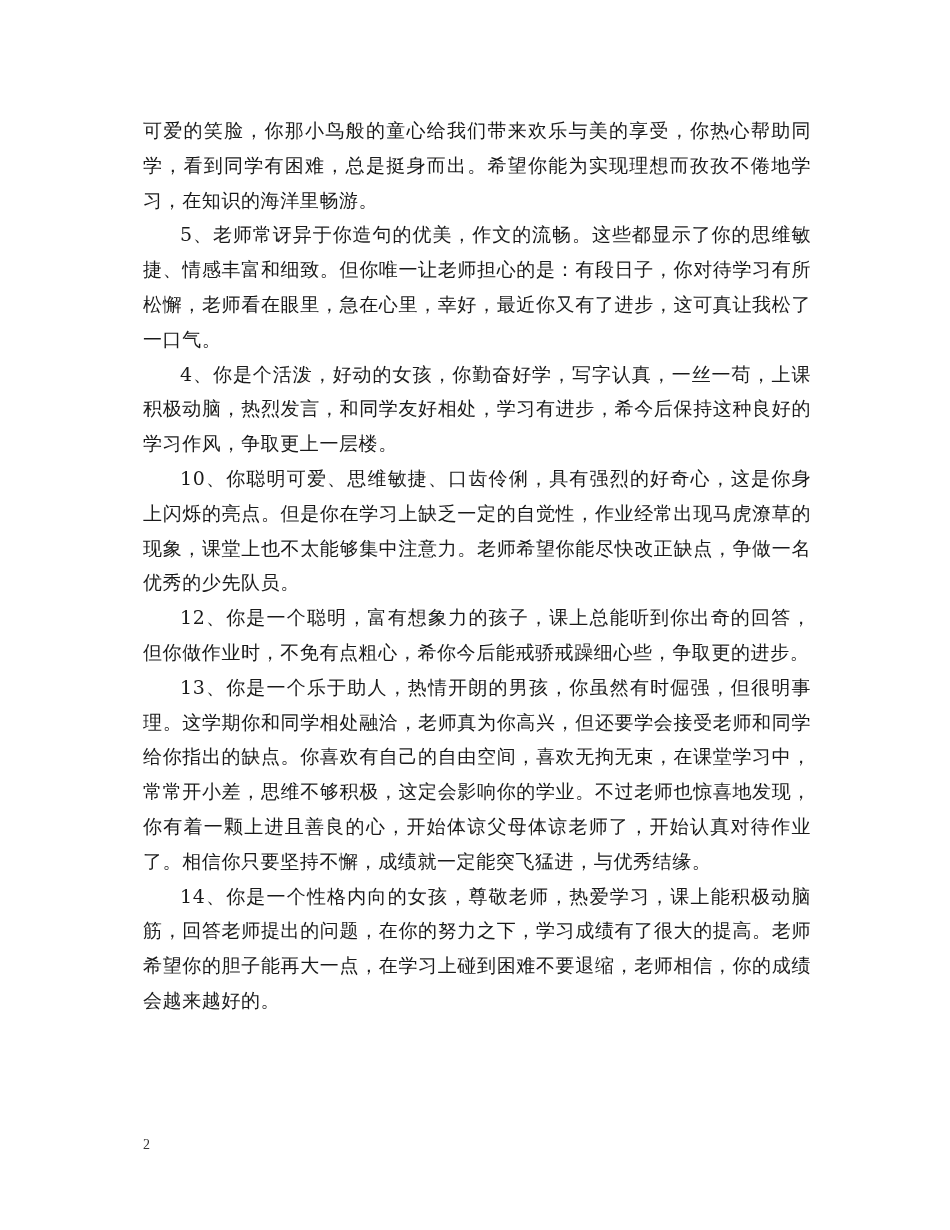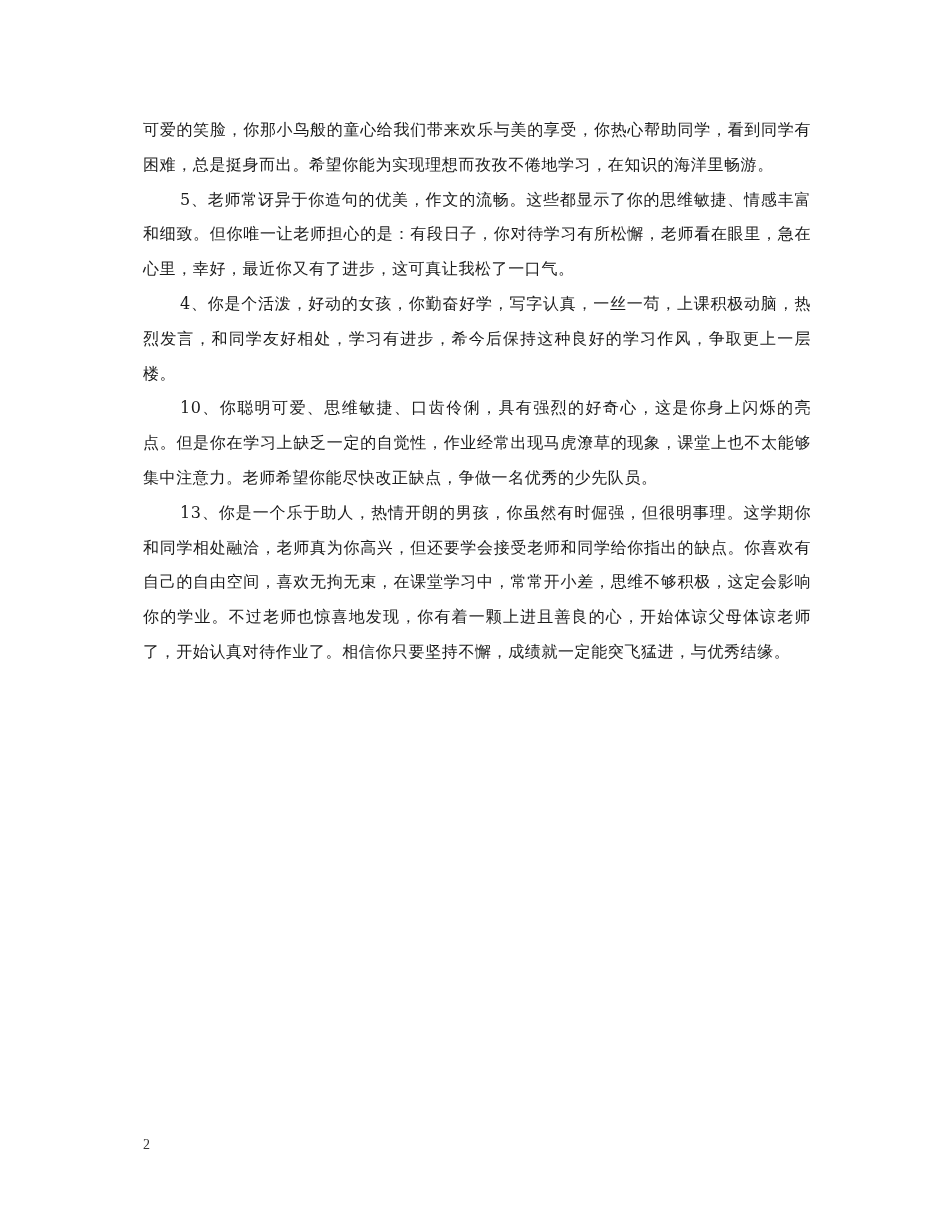--- a/index.html
+++ b/index.html
@@ -16,21 +16,21 @@
       color: #1a1a1a;
     }
     .page {
       position: absolute;
       left: 143px;
       top: 113px;
       width: 668px;
     }
     .para {
       margin: 0;
-      font-size: 16px;
+      font-size: 19px;
       line-height: 34.8px;
       text-align: justify;
       text-justify: inter-character;
       letter-spacing: 0.6px;
     }
     .para.indent {
       text-indent: 37px;
     }
     .page-number {
       position: absolute;
@@ -42,16 +42,18 @@
     }
   </style>
 </head>
 <body>
 
 <div class="page">
   <p class="para">可爱的笑脸，你那小鸟般的童心给我们带来欢乐与美的享受，你热心帮助同学，看到同学有困难，总是挺身而出。希望你能为实现理想而孜孜不倦地学习，在知识的海洋里畅游。</p>
   <p class="para indent">5、老师常讶异于你造句的优美，作文的流畅。这些都显示了你的思维敏捷、情感丰富和细致。但你唯一让老师担心的是：有段日子，你对待学习有所松懈，老师看在眼里，急在心里，幸好，最近你又有了进步，这可真让我松了一口气。</p>
   <p class="para indent">4、你是个活泼，好动的女孩，你勤奋好学，写字认真，一丝一苟，上课积极动脑，热烈发言，和同学友好相处，学习有进步，希今后保持这种良好的学习作风，争取更上一层楼。</p>
   <p class="para indent">10、你聪明可爱、思维敏捷、口齿伶俐，具有强烈的好奇心，这是你身上闪烁的亮点。但是你在学习上缺乏一定的自觉性，作业经常出现马虎潦草的现象，课堂上也不太能够集中注意力。老师希望你能尽快改正缺点，争做一名优秀的少先队员。</p>
+  <p class="para indent">12、你是一个聪明，富有想象力的孩子，课上总能听到你出奇的回答，但你做作业时，不免有点粗心，希你今后能戒骄戒躁细心些，争取更的进步。</p>
   <p class="para indent">13、你是一个乐于助人，热情开朗的男孩，你虽然有时倔强，但很明事理。这学期你和同学相处融洽，老师真为你高兴，但还要学会接受老师和同学给你指出的缺点。你喜欢有自己的自由空间，喜欢无拘无束，在课堂学习中，常常开小差，思维不够积极，这定会影响你的学业。不过老师也惊喜地发现，你有着一颗上进且善良的心，开始体谅父母体谅老师了，开始认真对待作业了。相信你只要坚持不懈，成绩就一定能突飞猛进，与优秀结缘。</p>
+  <p class="para indent">14、你是一个性格内向的女孩，尊敬老师，热爱学习，课上能积极动脑筋，回答老师提出的问题，在你的努力之下，学习成绩有了很大的提高。老师希望你的胆子能再大一点，在学习上碰到困难不要退缩，老师相信，你的成绩会越来越好的。</p>
 </div>
 
 <div class="page-number">2</div>
 
 </body></html>

